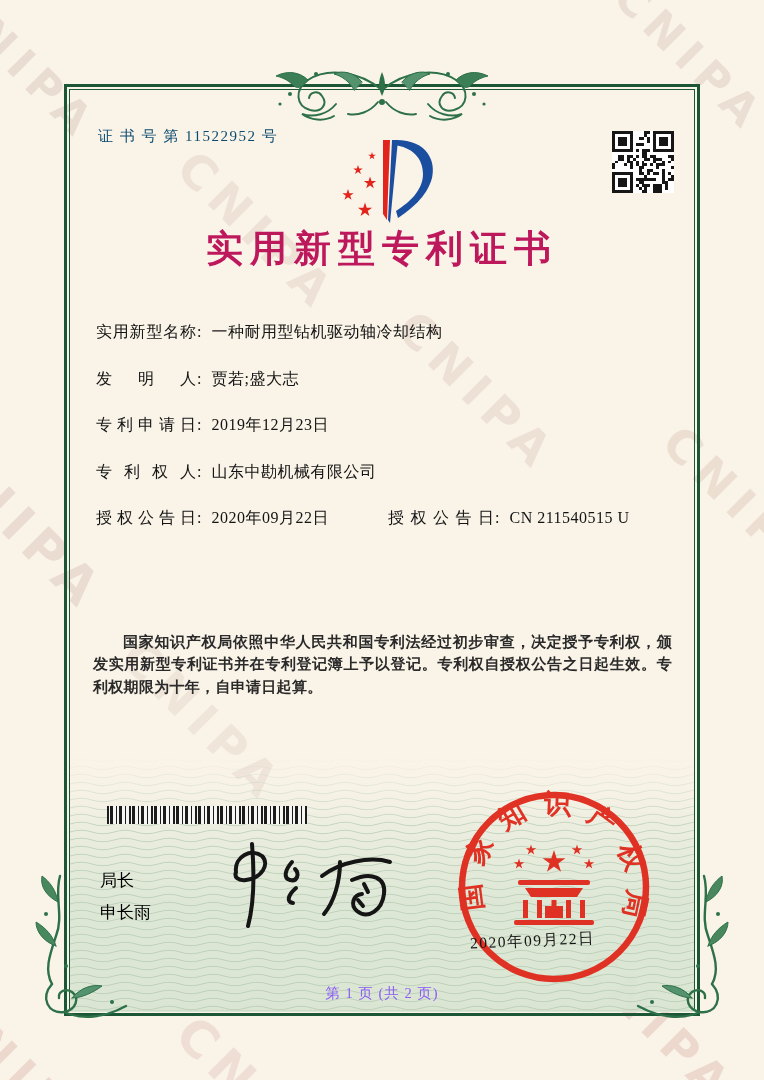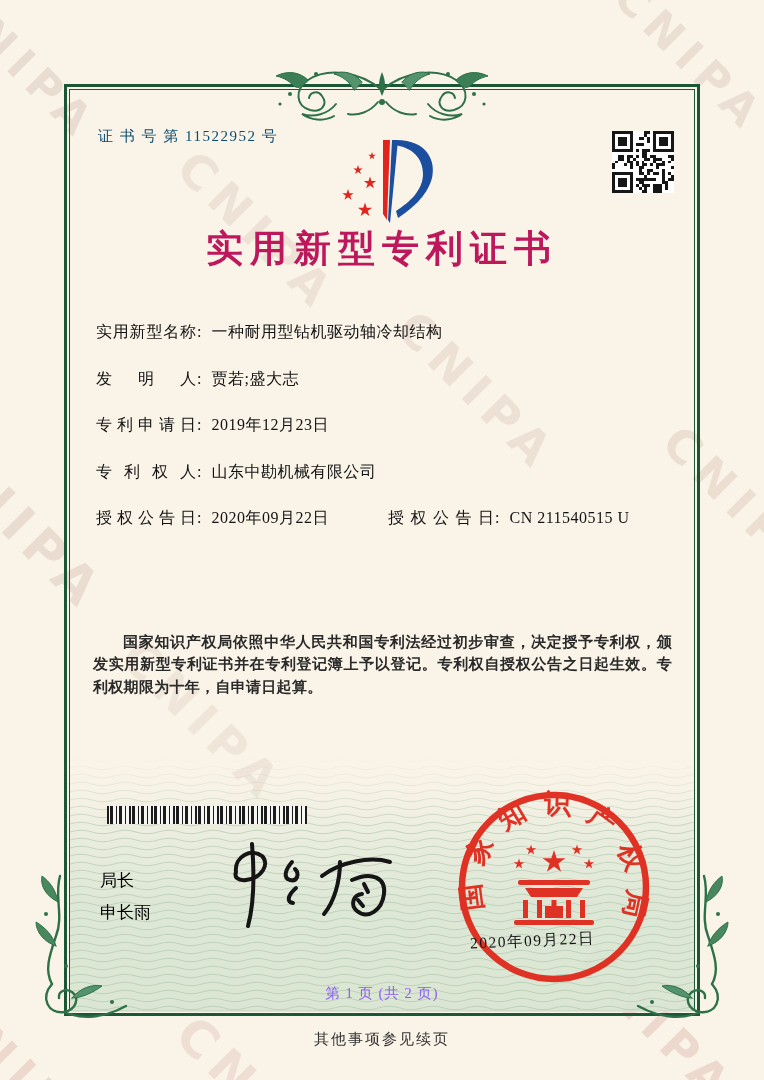--- a/index.html
+++ b/index.html
@@ -359,15 +359,14 @@
         <rect x="125" y="112" width="5" height="18"></rect>
         <rect x="90" y="118" width="18" height="12"></rect>
         <rect x="59" y="132" width="80" height="5" rx="2"></rect>
       </g>
     </g>
   </svg>
   <div class="sealdate">2020年09月22日</div>
 
   <div class="pageinfo">第 1 页 (共 2 页)</div>
 
-  <div class="footnote">其他事项参见续页</div>
 
 </div>
 
 </body></html>

